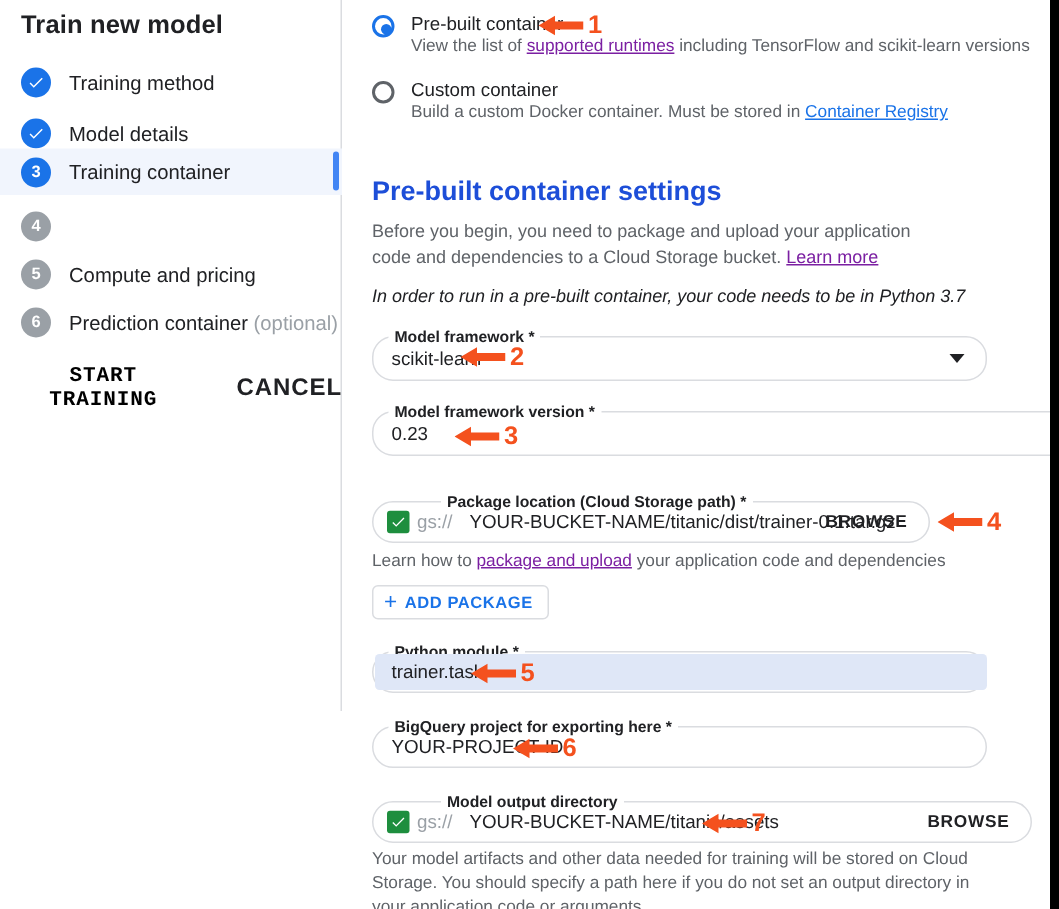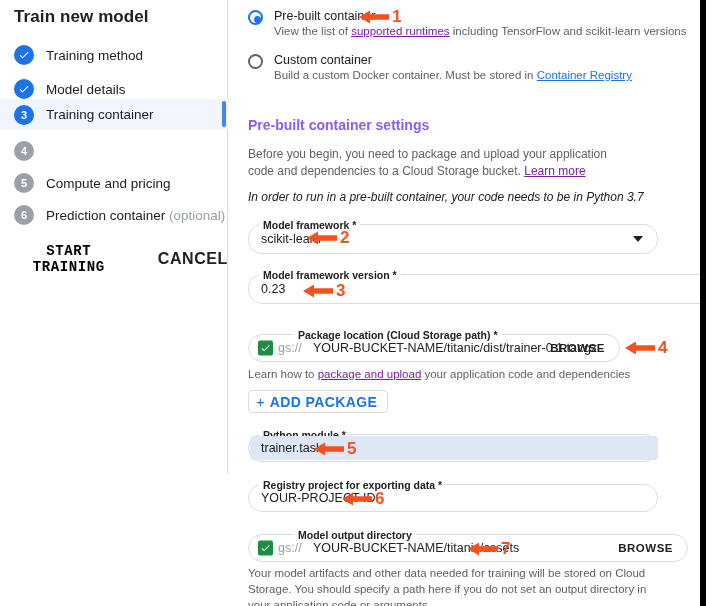--- a/index.html
+++ b/index.html
@@ -100,21 +100,21 @@
   }
   .radio-sub {
     position: absolute; left: 26px; top: 15px;
     font-size: 11.5px; color: #5f6368; white-space: nowrap;
   }
   a.link-purple { color: #7b1fa2; text-decoration: underline; }
   a.link-blue { color: #1a73e8; text-decoration: underline; }
 
   #section-heading {
     position: absolute; left: 19px; top: 117px;
-    font-size: 14px; font-weight: bold; color: #8b5cf6;
+    font-size: 18px; font-weight: bold; color: #1d4ed8;
   }
   #intro-para {
     position: absolute; left: 19px; top: 146px; width: 380px;
     font-size: 12px; color: #5f6368; line-height: 17px;
   }
   #python-note {
     position: absolute; left: 19px; top: 190px;
     font-size: 12px; color: #202124; font-style: italic;
   }
 
@@ -183,21 +183,21 @@
     position: absolute; left: 19px; top: 390px;
     height: 23px; padding: 0 10px 0 7px;
     border: 1px solid #dadce0; border-radius: 4px;
     background: #fff;
     display: flex; align-items: center; gap: 5px;
     font-family: "Liberation Sans", sans-serif;
     cursor: pointer;
   }
   #add-package-btn .plus { color: #1a73e8; font-size: 15px; line-height: 1; }
   #add-package-btn .txt {
-    color: #1a73e8; font-size: 14px; font-weight: bold; letter-spacing: 0.4px;
+    color: #1a73e8; font-size: 11px; font-weight: bold; letter-spacing: 0.4px;
   }
 
   
   .anno { position: absolute; display: flex; align-items: center; gap: 3px; }
   .anno .arrow { display: block; }
   .anno .num {
     font-size: 17px; font-weight: bold; color: #f4511e;
     font-family: "Liberation Sans", sans-serif; line-height: 1;
   }
 </style>
@@ -306,21 +306,21 @@
       <span class="txt">ADD PACKAGE</span>
     </button>
 
     <div class="field" style="left:19px;top:434px;width:410px;height:28px">
       <span class="legend">Python module *</span>
       <span class="sel-highlight" style="left:1px;width:408px"></span>
       <span class="value">trainer.task</span>
     </div>
 
     <div class="field" style="left:19px;top:484px;width:410px;height:28px">
-      <span class="legend">Registry project for exporting data *</span>
+      <span class="legend">BigQuery project for exporting here *</span>
       <span class="value">YOUR-PROJECT-ID</span>
     </div>
 
     <div class="field" style="left:19px;top:534px;width:440px;height:28px">
       <span class="legend" style="left:45px">Model output directory</span>
       <span class="gs-check">
         <svg width="11" height="11" viewBox="0 0 24 24">
             <path fill="#fff" d="M9 16.2 4.8 12l-1.4 1.4L9 19 21 7l-1.4-1.4z"></path>
           </svg>
       </span>

